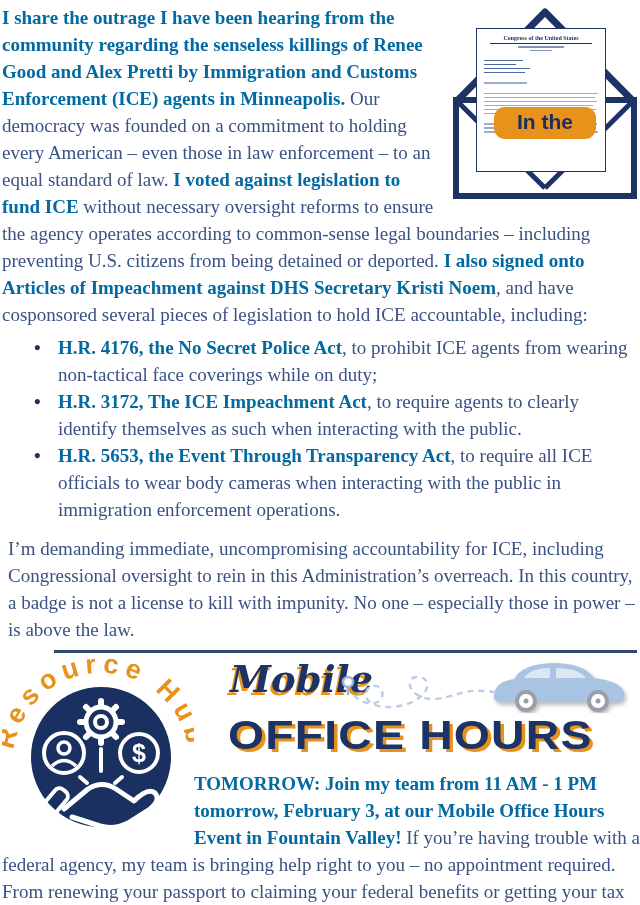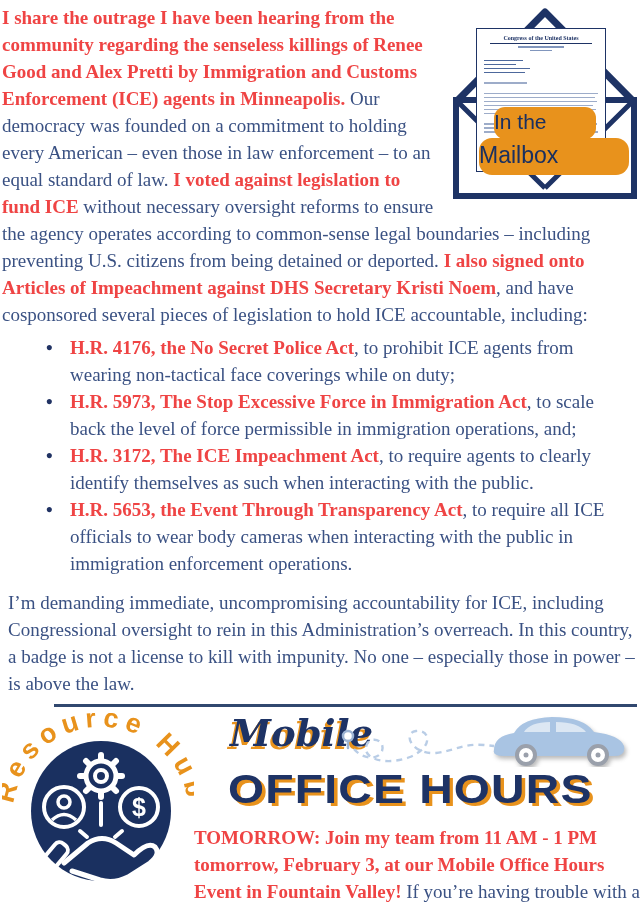--- a/index.html
+++ b/index.html
@@ -5,21 +5,21 @@
   * { margin:0; padding:0; box-sizing:border-box; }
   html,body { background:#fff; }
   .page {
     position:relative; width:640px; height:905px; background:#fff;
     overflow:hidden; padding:4px 0 0 2px;
     font-family:"Liberation Serif", serif;
   }
   .body-text {
     font-size:19px; line-height:27px; color:#3a5183; text-align:left;
   }
-  .body-text b, .li-bold { color:#ef4444; font-weight:700; }
+  .body-text b, .li-bold { color:#0369a1; font-weight:700; }
 
   
   .mailbox-wrap {
     float:right; width:190px; height:198px; margin:0 0 6px 10px; position:relative;
   }
   .mailbox-wrap svg.env { position:absolute; inset:0; }
   .letter {
     position:absolute; left:26px; top:24px; width:130px; height:144px;
     background:#fff; border:1.5px solid #1e3365; padding:5px 7px 0;
     overflow:hidden;
@@ -27,28 +27,28 @@
   .letter-head {
     font-size:6px; font-weight:700; color:#1e3365; text-align:center;
     white-space:nowrap; letter-spacing:0; line-height:8px;
   }
   .letter .rule { height:1px; background:#1e3365; margin:1px 6px 2px; }
   .letter .cline { height:1.5px; background:#8196bd; margin:2px auto; }
   .letter .ln { height:1.5px; background:#9dacc9; margin:2.5px 0; }
   .letter .dk { background:#4d689c; }
   .letter .gap { height:4px; }
   .pill {
-    position:absolute; background:#e8921c; color:#1a3060; 
-    font-family:"Liberation Sans", sans-serif; font-weight:400;
+    position:absolute; background:#e8921c; color:#1a3060; text-align:center;
+    font-family:"Liberation Sans", sans-serif; font-weight:700;
   }
   .pill1 { left:44px; top:103px; width:102px; padding:3px 0 5px; font-size:21px; border-radius:11px; }
   .pill2 { left:29px; top:134px; width:150px; padding:4px 0 6px; font-size:23px; border-radius:13px; }
 
   
-  ul.leg { list-style:none; margin:6px 12px 0; padding-left:56px; }
+  ul.leg { list-style:none; margin:6px 0 0; padding-left:56px; }
   ul.leg li { position:relative; line-height:27px; font-size:19px; color:#3a5183; }
   ul.leg li::before {
     content:"•"; position:absolute; left:-24px; top:0; color:#203263; font-weight:700;
   }
   .closing { clear:both; padding-left:6px; margin-top:12px; }
 
   hr.divider { border:0; border-top:3px solid #31486f; width:583px; margin:7px 0 0 52px; }
 
   
   .bottom { padding-top:4px; }
@@ -103,30 +103,26 @@
       <div class="ln" style="width:98%"></div>
       <div class="ln" style="width:90%"></div>
       <div class="gap"></div>
       <div class="ln" style="width:99%"></div>
       <div class="ln" style="width:97%"></div>
       <div class="ln" style="width:100%"></div>
     </div>
     <div class="pill pill1">
       <span>In the</span>
     </div>
-    <div class="pill pill2">
-      <span>Mailbox</span>
-    </div>
   </div>
 
   <p class="body-text"><b>I share the outrage I have been hearing from the community regarding the senseless killings of Renee Good and Alex Pretti by Immigration and Customs Enforcement (ICE) agents in Minneapolis.</b><span> Our democracy was founded on a commitment to holding every American – even those in law enforcement – to an equal standard of law. </span><b>I voted against legislation to fund ICE</b><span> without necessary oversight reforms to ensure the agency operates according to common-sense legal boundaries – including preventing U.S. citizens from being detained or deported. </span><b>I also signed onto Articles of Impeachment against DHS Secretary Kristi Noem</b><span>, and have cosponsored several pieces of legislation to hold ICE accountable, including:</span></p>
 
   <ul class="leg">
     <li><span class="li-bold">H.R. 4176, the No Secret Police Act</span><span>, to prohibit ICE agents from wearing non-tactical face coverings while on duty;</span></li>
-    <li><span class="li-bold">H.R. 5973, The Stop Excessive Force in Immigration Act</span><span>, to scale back the level of force permissible in immigration operations, and;</span></li>
     <li><span class="li-bold">H.R. 3172, The ICE Impeachment Act</span><span>, to require agents to clearly identify themselves as such when interacting with the public.</span></li>
     <li><span class="li-bold">H.R. 5653, the Event Through Transparency Act</span><span>, to require all ICE officials to wear body cameras when interacting with the public in immigration enforcement operations.</span></li>
   </ul>
 
   <p class="body-text closing">I’m demanding immediate, uncompromising accountability for ICE, including Congressional oversight to rein in this Administration’s overreach. In this country, a badge is not a license to kill with impunity. No one – especially those in power – is above the law.</p>
 
   <hr class="divider">
 
   <div class="bottom">
 

